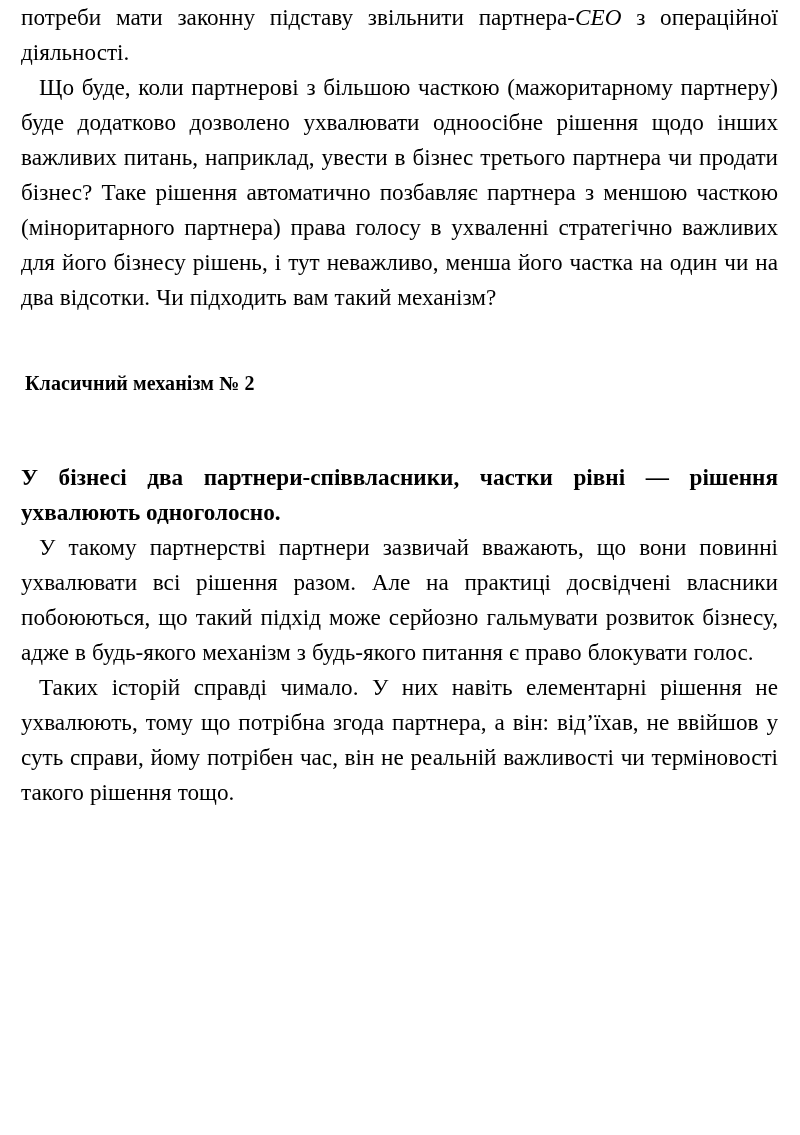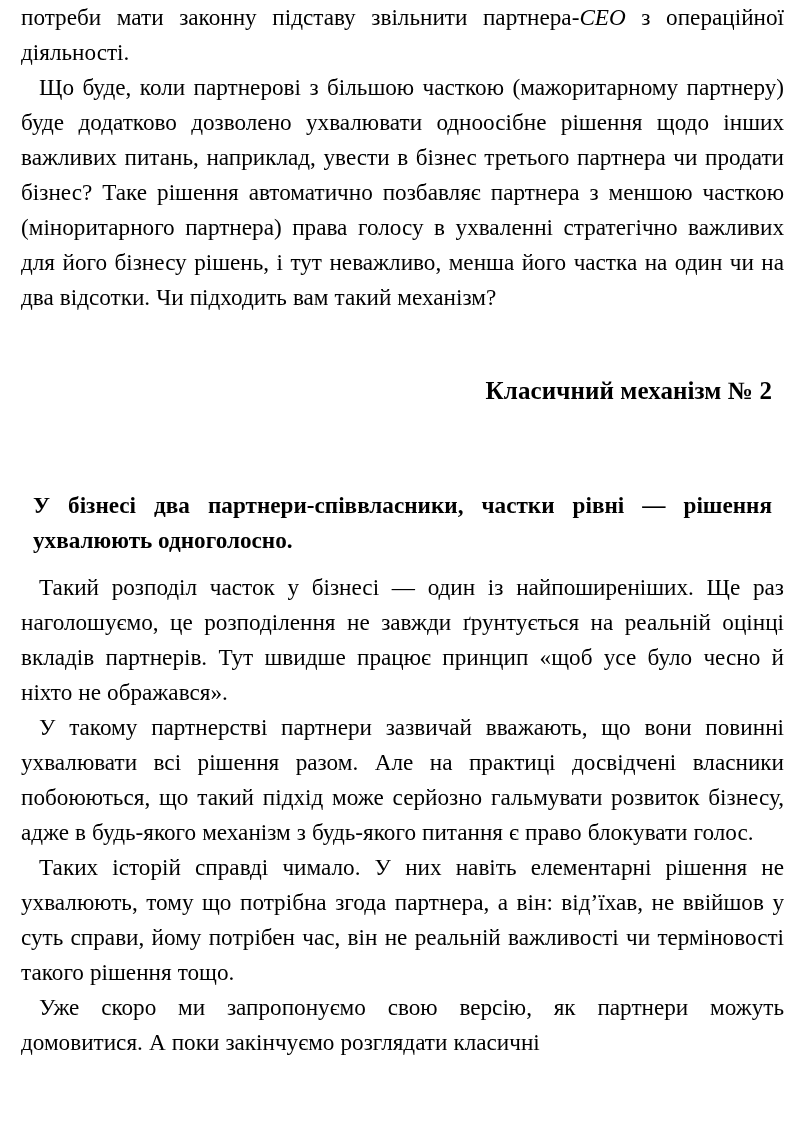--- a/index.html
+++ b/index.html
@@ -16,21 +16,21 @@
     font-family: "Liberation Serif", "DejaVu Serif", serif;
     color: #000000;
     -webkit-font-smoothing: antialiased;
   }
 
   .page {
     position: relative;
     width: 800px;
     height: 1135px;
     box-sizing: border-box;
-    padding: 0 16px 0 21px;
+    padding: 0 22px 0 21px;
   }
 
   .body-text {
     font-size: 23.2px;
     line-height: 35px;
     text-align: justify;
     text-justify: inter-word;
     margin: 0;
     hyphens: none;
     word-spacing: 0.01em;
@@ -55,36 +55,36 @@
 
   .flush-last::after {
     content: none;
   }
 
   .italic {
     font-style: italic;
   }
 
   .chapter-heading {
-    font-size: 25px;
+    font-size: 20px;
     font-weight: bold;
-    text-align: right;
+    text-align: left;
     line-height: 34px;
-    margin: 12px;
+    margin: 4px;
     letter-spacing: 0.1px;
   }
 
   .lead-bold {
     font-size: 23.2px;
     line-height: 35px;
     font-weight: bold;
     text-align: justify;
     text-justify: inter-word;
     text-indent: 0;
-    margin: 12px;
+    margin: 0;
   }
 
   .lead-bold::after {
     content: "";
     display: inline-block;
     width: 100%;
   }
 
   .lead-bold.flush-last::after {
     content: none;
@@ -104,21 +104,19 @@
   <p class="body-text indent flush-last">Що буде, коли партнерові з більшою часткою (мажоритарному партнеру) буде додатково дозволено ухвалювати одноосібне рішення щодо інших важливих питань, наприклад, увести в бізнес третього партнера чи продати бізнес? Таке рішення автоматично позбавляє партнера з меншою часткою (міноритарного партнера) права голосу в ухваленні стратегічно важливих для його бізнесу рішень, і тут неважливо, менша його частка на один чи на два відсотки. Чи підходить вам такий механізм?</p>
 
   <div class="space-before-heading"></div>
 
   <h2 class="chapter-heading">Класичний механізм № 2</h2>
 
   <div class="space-after-heading"></div>
 
   <p class="lead-bold flush-last">У бізнесі два партнери-співвласники, частки рівні — рішення ухвалюють одноголосно.</p>
 
-  <p class="body-text indent flush-last">Такий розподіл часток у бізнесі — один із найпоширеніших. Ще раз наголошуємо, це розподілення не завжди ґрунтується на реальній оцінці вкладів партнерів. Тут швидше працює принцип «щоб усе було чесно й ніхто не ображався».</p>
 
   <p class="body-text indent flush-last">У такому партнерстві партнери зазвичай вважають, що вони повинні ухвалювати всі рішення разом. Але на практиці досвідчені власники побоюються, що такий підхід може серйозно гальмувати розвиток бізнесу, адже в будь-якого механізм з будь-якого питання є право блокувати голос.</p>
 
   <p class="body-text indent flush-last">Таких історій справді чимало. У них навіть елементарні рішення не ухвалюють, тому що потрібна згода партнера, а він: від’їхав, не ввійшов у суть справи, йому потрібен час, він не реальній важливості чи терміновості такого рішення тощо.</p>
 
-  <p class="body-text indent flush-last">Уже скоро ми запропонуємо свою версію, як партнери можуть домовитися. А поки закінчуємо розглядати класичні</p>
 
 </div>
 
 </body></html>

